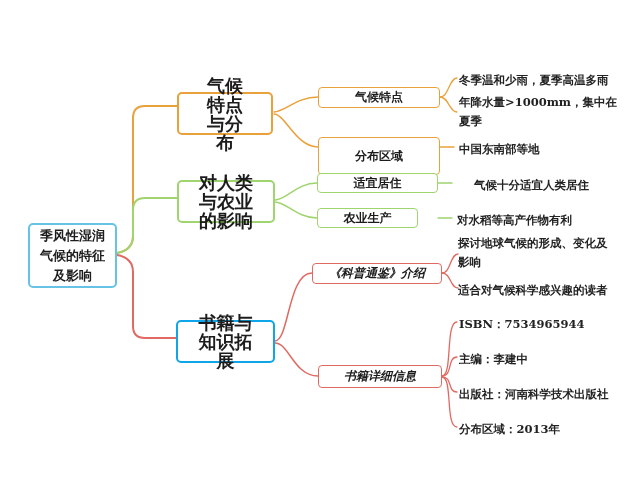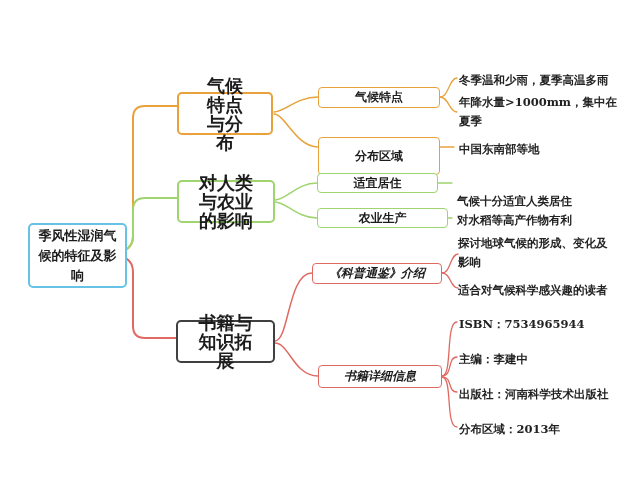--- a/index.html
+++ b/index.html
@@ -14,21 +14,21 @@
     position:absolute;box-sizing:border-box;background:#ffffff;
     display:flex;align-items:center;justify-content:center;
     text-align:center;font-weight:bold;color:#1c1c1c;border-radius:5px;
   }
   .root-node{
     border:2.5px solid #67C3E6;font-size:13px;line-height:20px;padding:0 6px;
   }
   .branch-node{font-size:18px;line-height:19px;padding:0 20px;border-radius:5px;}
   .branch-orange{border:2px solid #E9A23B;}
   .branch-green{border:2px solid #9FD46F;}
-  .branch-red{border:2px solid #404040;}
+  .branch-red{border:2px solid #0ea5e9;}
   .sub-node{font-size:12px;line-height:17px;border-radius:4px;}
   .sub-orange{border:1.5px solid #E9A23B;}
   .sub-green{border:1.5px solid #9FD46F;}
   .sub-red{border:1.5px solid #E06A62;font-style:italic;}
   .leaf{
     position:absolute;font-size:11.5px;line-height:19px;font-weight:bold;
     color:#222222;white-space:nowrap;
   }
   .leaf.wrap{white-space:normal;}
 </style>
@@ -63,37 +63,37 @@
       <path d="M 442 273 C 451 273 450 254 458 254" stroke="#E06A62" stroke-width="1.3"></path>
       <path d="M 442 273 C 451 273 450 288 458 288" stroke="#E06A62" stroke-width="1.3"></path>
 
       <path d="M 442 376 C 453 376 445 322 457 322" stroke="#E06A62" stroke-width="1.3"></path>
       <path d="M 442 376 C 453 376 447 357 457 357" stroke="#E06A62" stroke-width="1.3"></path>
       <path d="M 442 377 C 453 377 447 392 457 392" stroke="#E06A62" stroke-width="1.3"></path>
       <path d="M 442 377 C 453 377 445 427 457 427" stroke="#E06A62" stroke-width="1.3"></path>
     </g>
   </svg>
 
-  <div class="node root-node" style="left:28px;top:223px;width:99px;height:65px;">季风性湿润气候的特征及影响</div>
+  <div class="node root-node" style="left:28px;top:223px;width:89px;height:65px;">季风性湿润气候的特征及影响</div>
 
   <div class="node branch-node branch-orange" style="left:177px;top:92px;width:96px;height:43px;">气候特点与分布</div>
   <div class="node branch-node branch-green" style="left:177px;top:180px;width:98px;height:43px;">对人类与农业的影响</div>
   <div class="node branch-node branch-red" style="left:176px;top:320px;width:99px;height:43px;">书籍与知识拓展</div>
 
   <div class="node sub-node sub-orange" style="left:318px;top:87px;width:122px;height:21px;">气候特点</div>
   <div class="node sub-node sub-orange" style="left:318px;top:137px;width:122px;height:38px;">分布区域</div>
   <div class="node sub-node sub-green" style="left:317px;top:173px;width:121px;height:20px;">适宜居住</div>
-  <div class="node sub-node sub-green" style="left:317px;top:208px;width:131px;height:20px;">农业生产</div>
+  <div class="node sub-node sub-green" style="left:317px;top:208px;width:101px;height:20px;">农业生产</div>
   <div class="node sub-node sub-red" style="left:312px;top:263px;width:130px;height:21px;">《科普通鉴》介绍</div>
   <div class="node sub-node sub-red" style="left:318px;top:365px;width:124px;height:23px;">书籍详细信息</div>
 
   <div class="leaf" style="left:459px;top:71px;">冬季温和少雨，夏季高温多雨</div>
   <div class="leaf wrap" style="left:459px;top:93px;width:158px;">年降水量&gt;1000mm，集中在夏季</div>
   <div class="leaf" style="left:459px;top:140px;">中国东南部等地</div>
-  <div class="leaf" style="left:457px;top:176px;margin-top:16px;">气候十分适宜人类居住</div>
+  <div class="leaf" style="left:474px;top:176px;">气候十分适宜人类居住</div>
   <div class="leaf" style="left:457px;top:211px;">对水稻等高产作物有利</div>
   <div class="leaf wrap" style="left:458px;top:234px;width:160px;">探讨地球气候的形成、变化及影响</div>
   <div class="leaf" style="left:458px;top:281px;">适合对气候科学感兴趣的读者</div>
   <div class="leaf" style="left:459px;top:315px;">ISBN：7534965944</div>
   <div class="leaf" style="left:459px;top:350px;">主编：李建中</div>
   <div class="leaf" style="left:459px;top:385px;">出版社：河南科学技术出版社</div>
   <div class="leaf" style="left:459px;top:420px;">分布区域：2013年</div>
 
 </div>
 

